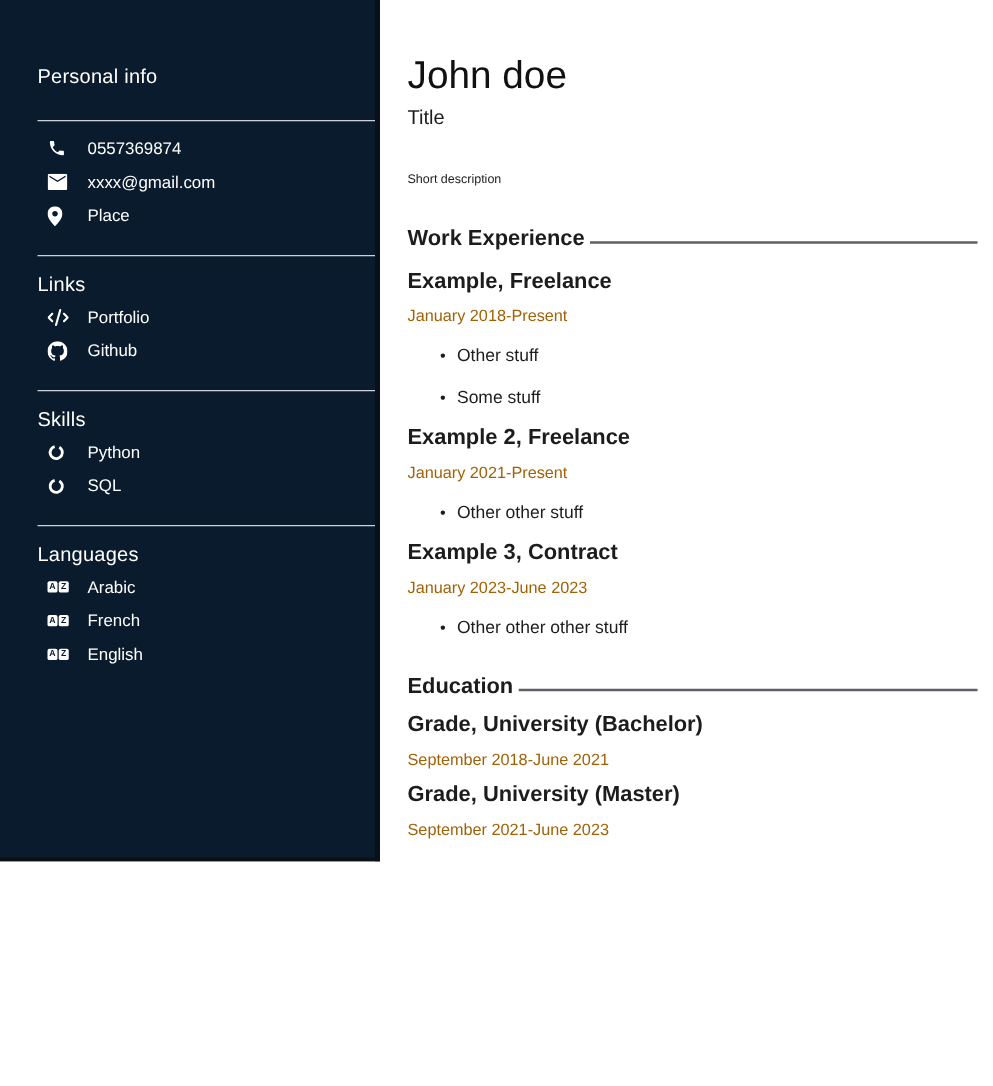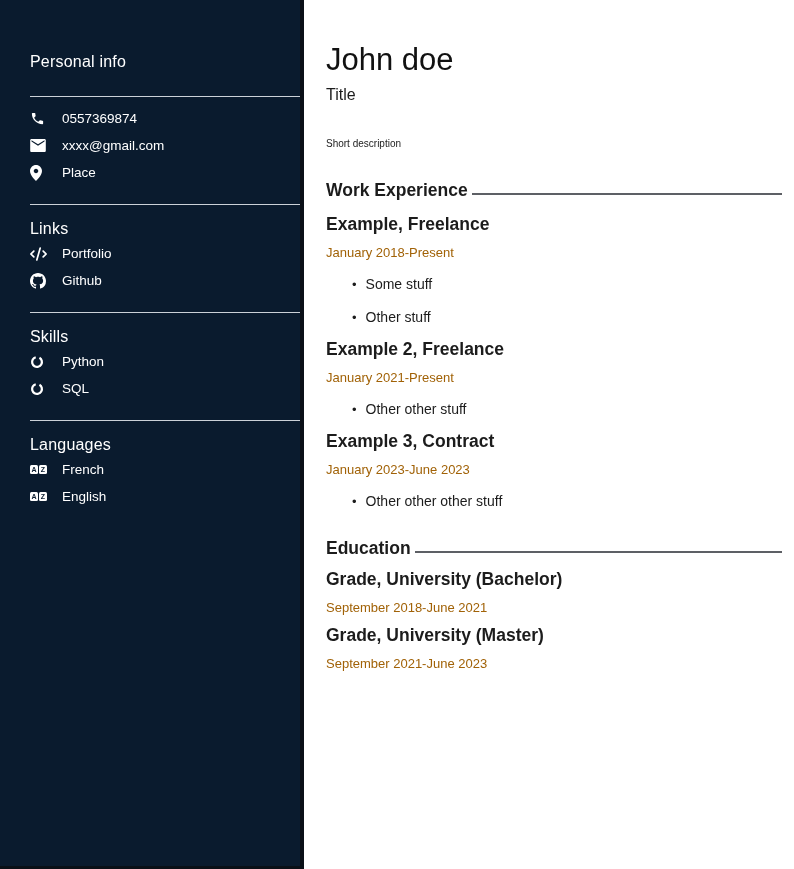--- a/index.html
+++ b/index.html
@@ -10,21 +10,21 @@
     background: #ffffff;
     font-family: "Liberation Sans", sans-serif;
     display: flex;
     overflow: hidden;
   }
 
   
   .sidebar {
     width: 304px;
     min-width: 304px;
-    height: 869px;
+    height: 689px;
     background: #0a1b2e;
     border-right: 4px solid #0a1017;
     border-bottom: 3px solid #0a1017;
     color: #ffffff;
     padding-top: 52px;
   }
   .side-heading {
     font-size: 16px;
     font-weight: 400;
     line-height: 19px;
@@ -38,22 +38,23 @@
     border-top: 1px solid #ccd2d8;
     margin: 18px 0 0 30px;
   }
   .side-rule.after-heading { margin-top: 25px; }
   .side-rows { margin-top: 2px; }
   .side-rows.contact { margin-top: 8px; }
   .side-row {
     display: flex;
     align-items: center;
     height: 27px;
-    padding-left: 30px;
+    padding-left: 18px;
     font-size: 13.5px;
+    margin-left: 20px;
   }
   .side-icon {
     width: 17px;
     min-width: 17px;
     margin-right: 15px;
     display: flex;
     align-items: center;
     justify-content: flex-start;
   }
   .side-icon svg { display: block; }
@@ -228,29 +229,38 @@
   <h2 class="side-heading">Languages</h2>
 
   <div class="side-rows">
     <div class="side-row">
       <span class="side-icon">
         <span class="lang-icon">
             <i class="a"></i>
             <i class="z"></i>
           </span>
       </span>
-      <span>French</span>
+      <span>Arabic</span>
     </div>
     <div class="side-row">
       <span class="side-icon">
         <span class="lang-icon">
             <i class="a"></i>
             <i class="z"></i>
           </span>
       </span>
+      <span>French</span>
+    </div>
+    <div class="side-row">
+      <span class="side-icon">
+        <span class="lang-icon">
+            <i class="a"></i>
+            <i class="z"></i>
+          </span>
+      </span>
       <span>English</span>
     </div>
   </div>
 
 </aside>
 
 <main class="main">
 
   <h1 class="resume-name">John doe</h1>
   <div class="resume-title">Title</div>
@@ -258,22 +268,22 @@
 
   <div class="section-head">
     <span class="label">Work Experience</span>
     <span class="rule"></span>
   </div>
 
   <section>
     <div class="entry-title">Example, Freelance</div>
     <div class="entry-dates">January 2018-Present</div>
     <ul class="bullets">
+      <li>Other stuff</li>
       <li>Some stuff</li>
-      <li>Other stuff</li>
     </ul>
   </section>
 
   <section>
     <div class="entry-title">Example 2, Freelance</div>
     <div class="entry-dates">January 2021-Present</div>
     <ul class="bullets">
       <li>Other other stuff</li>
     </ul>
   </section>

